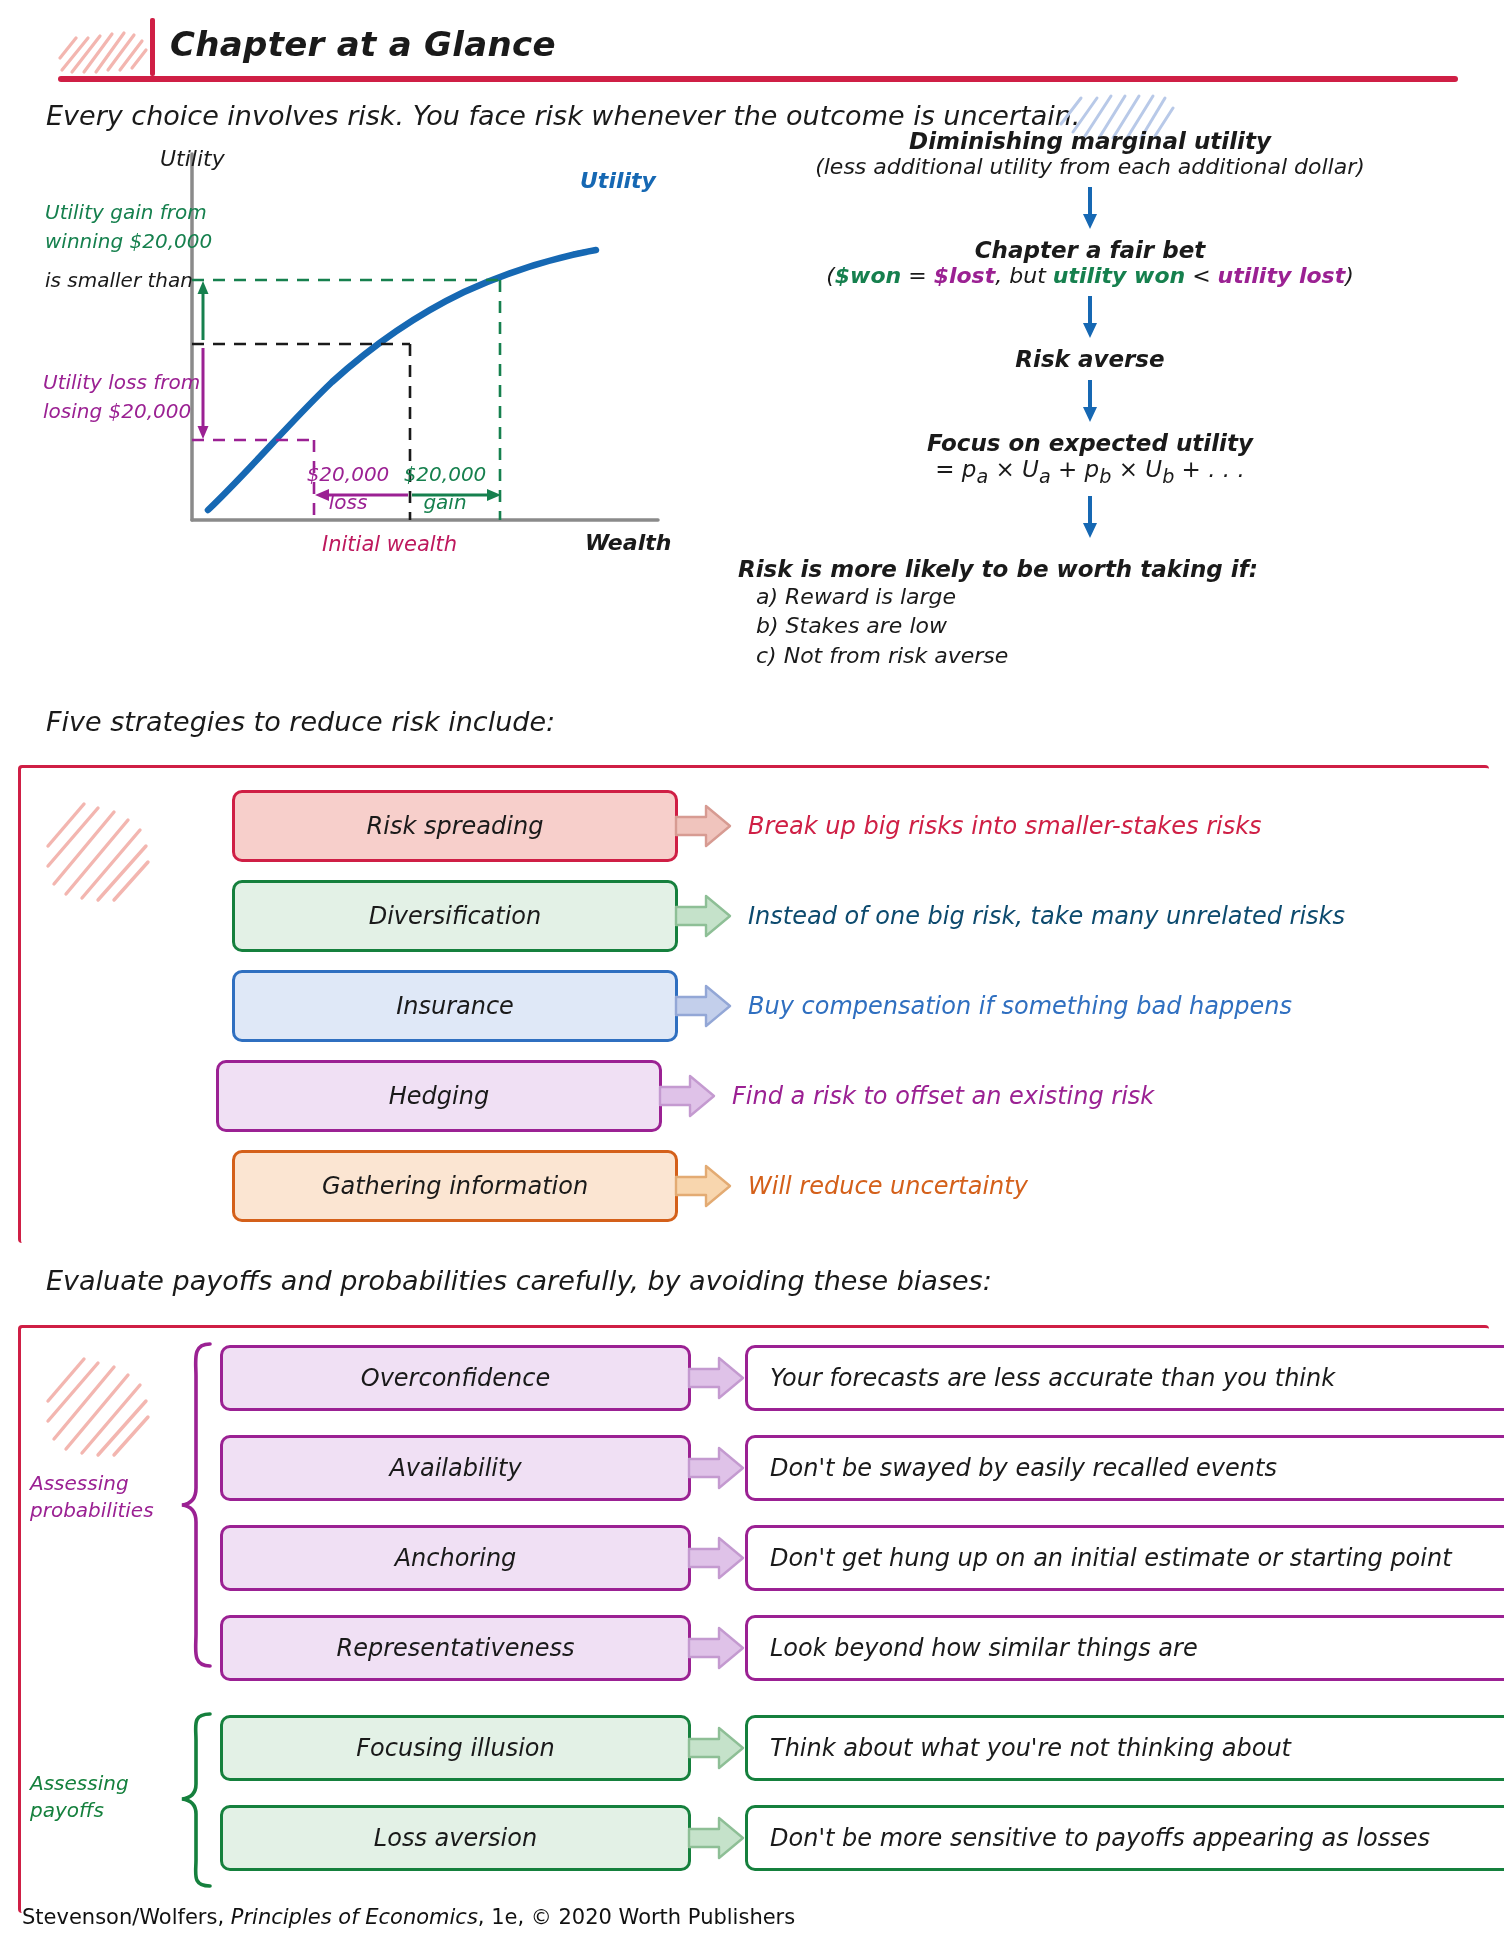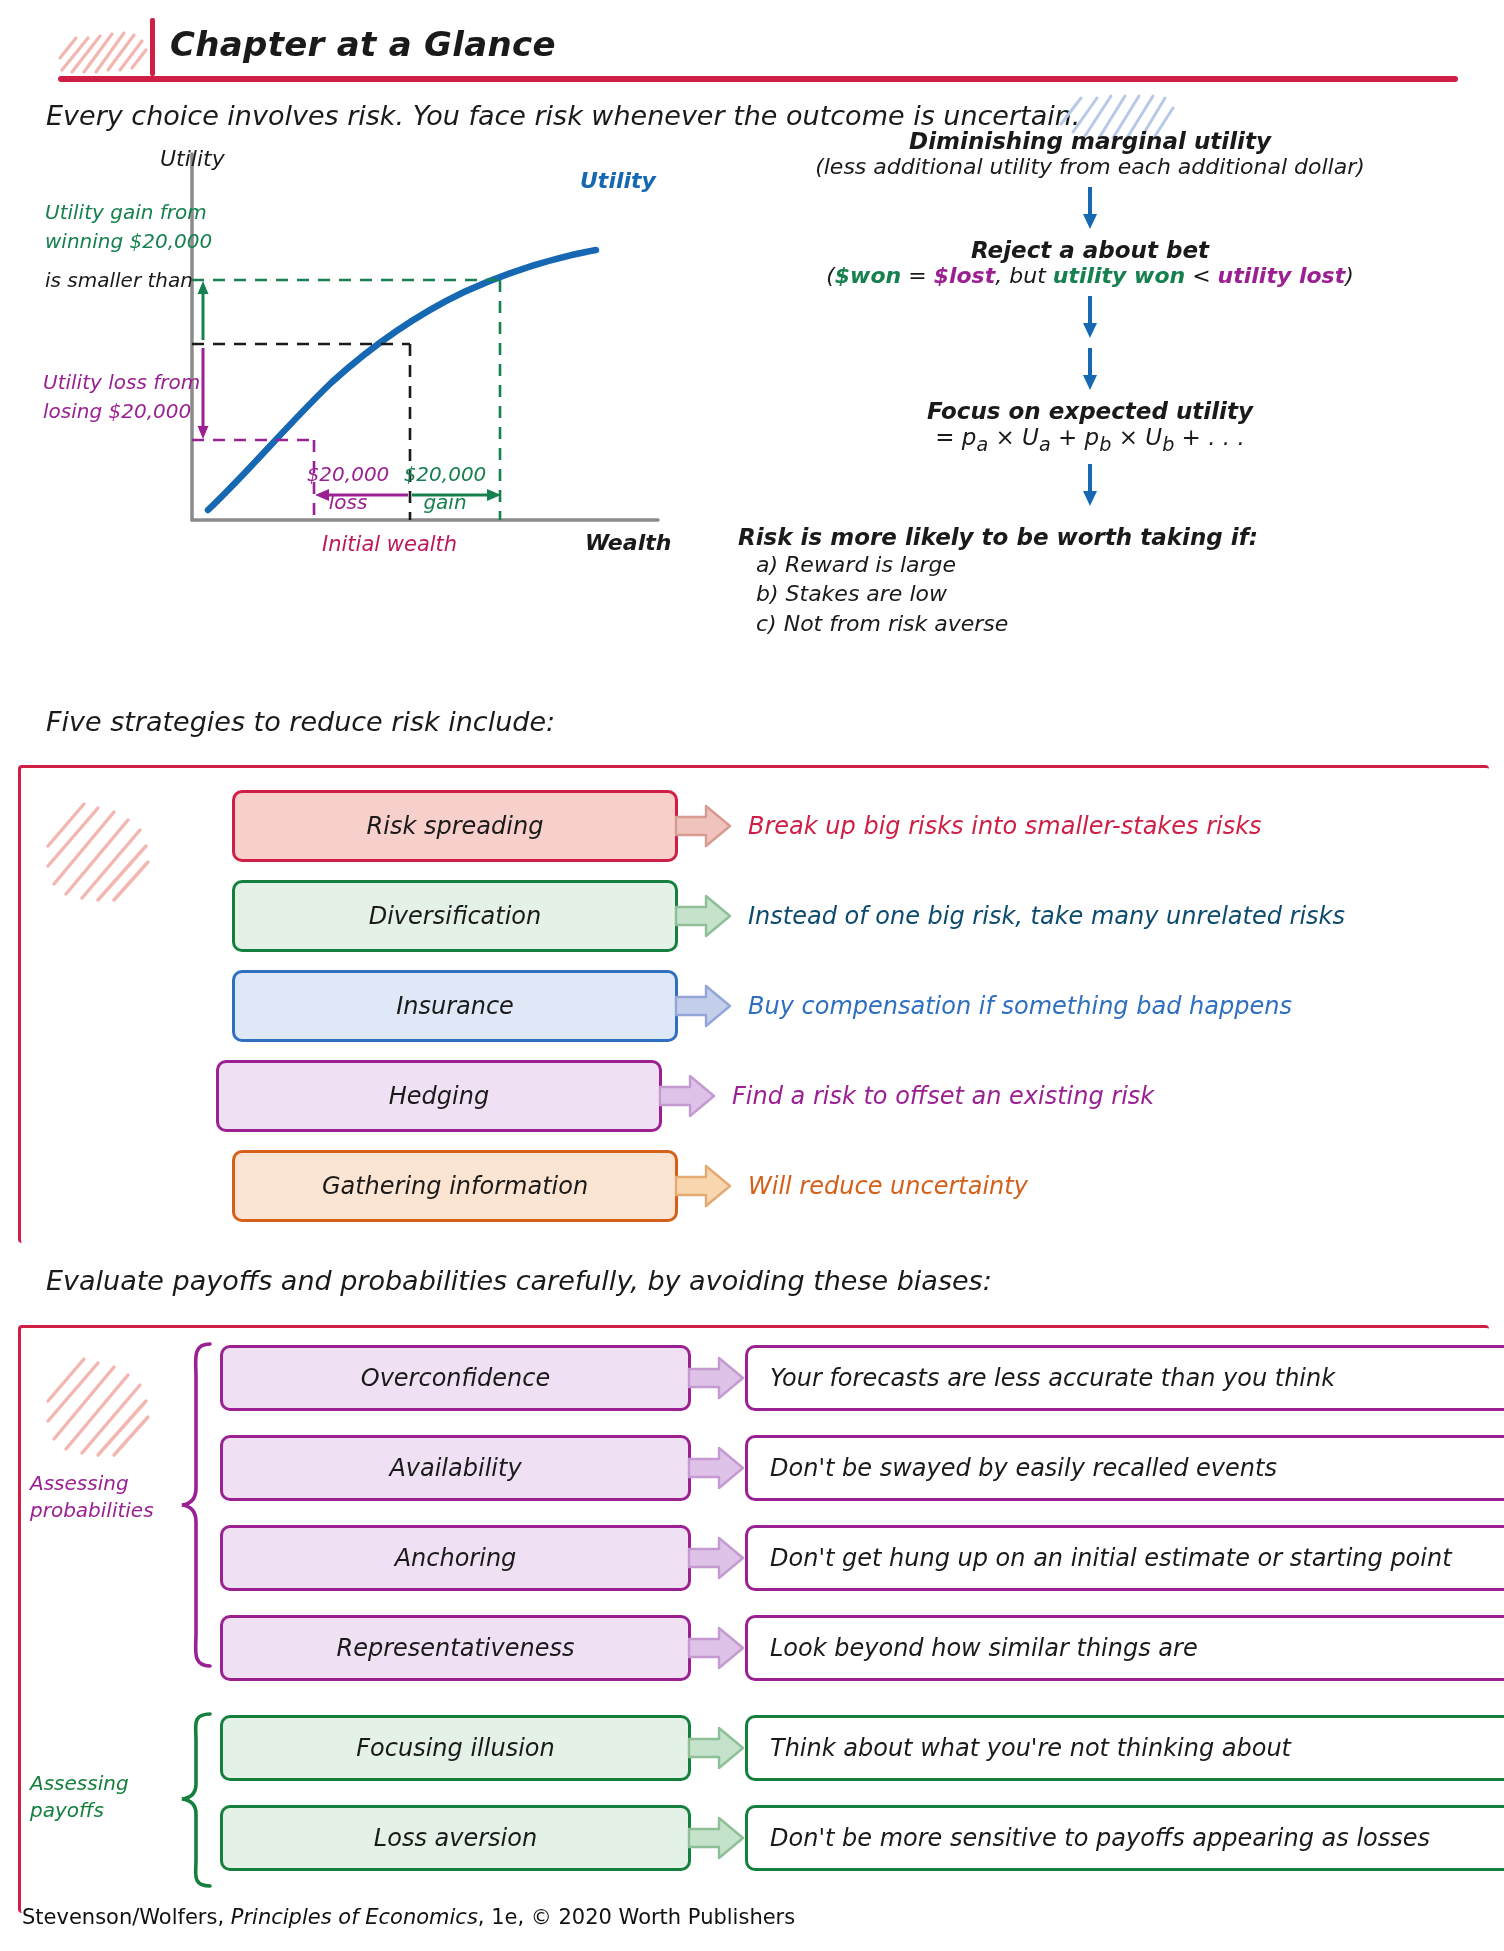--- a/index.html
+++ b/index.html
@@ -183,28 +183,31 @@
   <div class="frow">
     <div class="fbold">Diminishing marginal utility</div>
     <div class="fnorm">(less additional utility from each additional dollar)</div>
   </div>
   <svg class="arr" width="20" height="46" viewBox="0 0 20 46">
     <line x1="10" y1="2" x2="10" y2="32" stroke="#1668b3" stroke-width="4"></line>
     <polygon points="10,44 3,29 17,29" fill="#1668b3"></polygon>
   </svg>
 
   <div class="frow">
-    <div class="fbold">Reject a about bet</div>
+    <div class="fbold">Chapter a fair bet</div>
     <div class="fnorm"><span>(</span><span class="g">$won</span><span> = </span><span class="p">$lost</span><span>, but </span><span class="g">utility won</span><span> &lt; </span><span class="p">utility lost</span><span>)</span></div>
   </div>
   <svg class="arr" width="20" height="46" viewBox="0 0 20 46">
     <line x1="10" y1="2" x2="10" y2="32" stroke="#1668b3" stroke-width="4"></line>
     <polygon points="10,44 3,29 17,29" fill="#1668b3"></polygon>
   </svg>
 
+  <div class="frow">
+    <div class="fbold">Risk averse</div>
+  </div>
   <svg class="arr" width="20" height="46" viewBox="0 0 20 46">
     <line x1="10" y1="2" x2="10" y2="32" stroke="#1668b3" stroke-width="4"></line>
     <polygon points="10,44 3,29 17,29" fill="#1668b3"></polygon>
   </svg>
 
   <div class="frow">
     <div class="fbold">Focus on expected utility</div>
     <div class="fnorm" style="font-size:23px;">
       = <i>p</i><sub>a</sub> × <i>U</i><sub>a</sub> + <i>p</i><sub>b</sub> × <i>U</i><sub>b</sub> + . . .
     </div>

